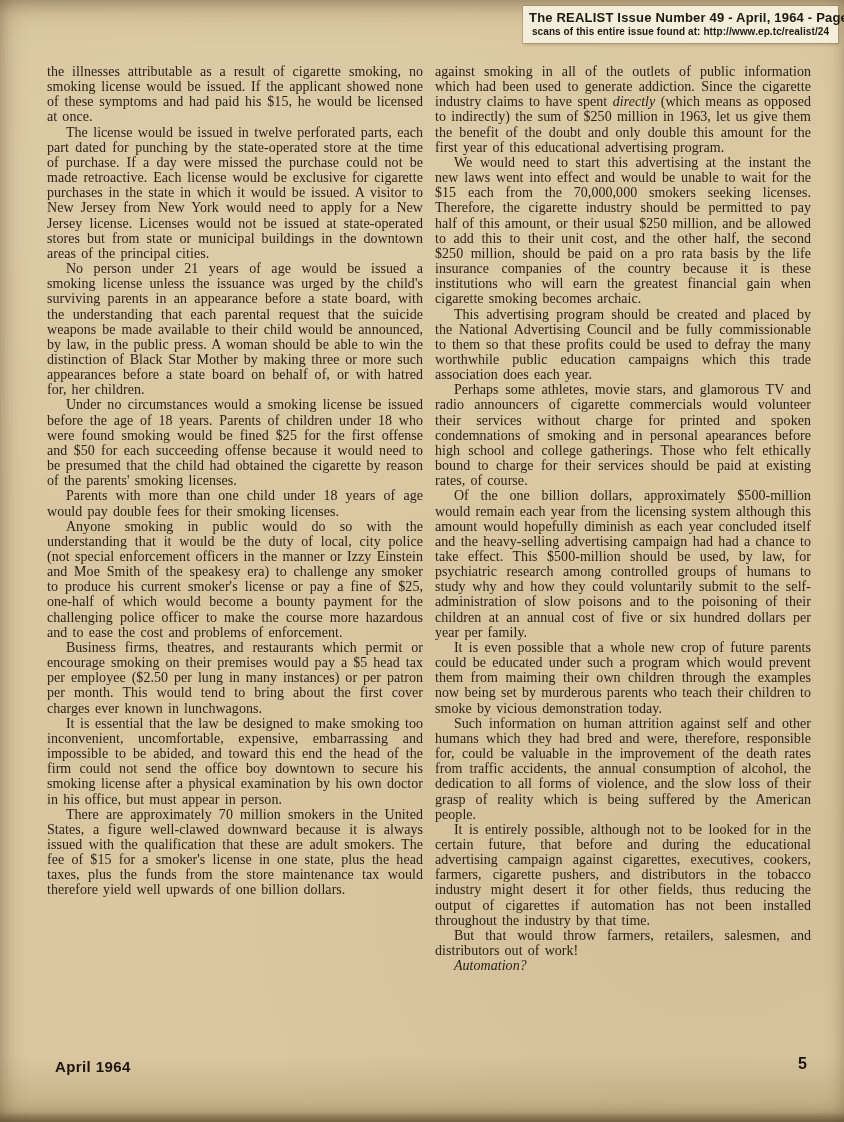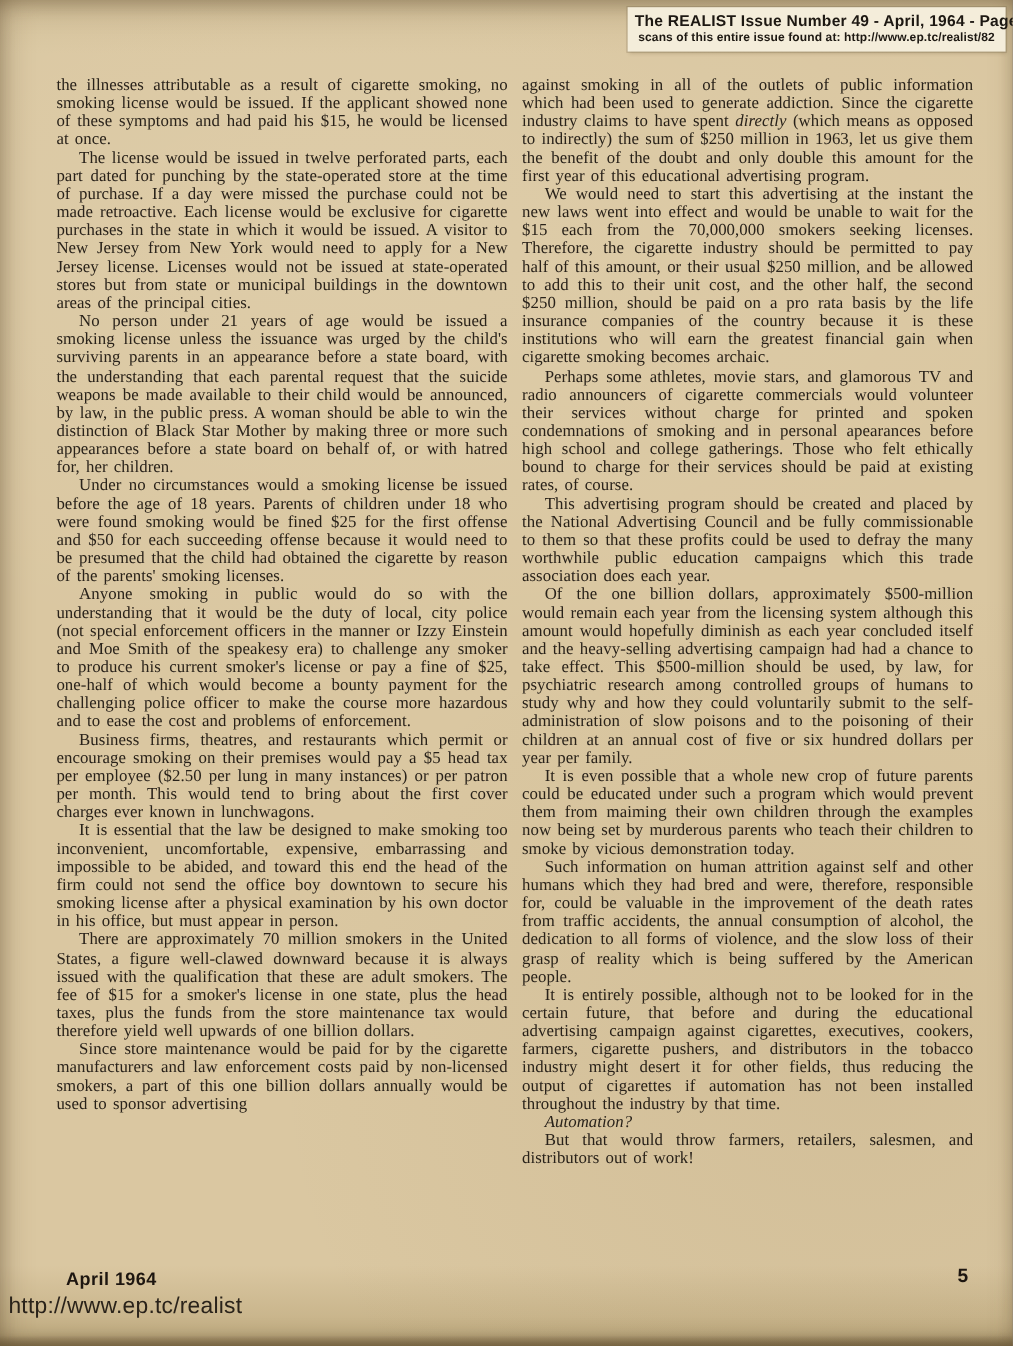--- a/index.html
+++ b/index.html
@@ -65,49 +65,48 @@
     background:linear-gradient(180deg, rgba(97,79,48,0), rgba(97,79,48,.5));
   }
 </style>
 </head>
 <body>
 
 <div class="page">
 
   <div class="header-box">
     <div class="l1">The REALIST Issue Number 49 - April, 1964 - Page 05</div>
-    <div class="l2">scans of this entire issue found at: http://www.ep.tc/realist/82</div>
+    <div class="l2">scans of this entire issue found at: http://www.ep.tc/realist/24</div>
   </div>
 
   <div class="text-columns">
     <div class="col">
         <p class="no-indent"><span>the illnesses attributable as a result of cigarette smoking, no smoking license would be issued. If the applicant showed none of these symptoms and had paid his $15, he would be licensed at once.</span></p>
         <p><span>The license would be issued in twelve perforated parts, each part dated for punching by the state-operated store at the time of purchase. If a day were missed the purchase could not be made retroactive. Each license would be exclusive for cigarette purchases in the state in which it would be issued. A visitor to New Jersey from New York would need to apply for a New Jersey license. Licenses would not be issued at state-operated stores but from state or municipal buildings in the downtown areas of the principal cities.</span></p>
         <p><span>No person under 21 years of age would be issued a smoking license unless the issuance was urged by the child's surviving parents in an appearance before a state board, with the understanding that each parental request that the suicide weapons be made available to their child would be announced, by law, in the public press. A woman should be able to win the distinction of Black Star Mother by making three or more such appearances before a state board on behalf of, or with hatred for, her children.</span></p>
         <p><span>Under no circumstances would a smoking license be issued before the age of 18 years. Parents of children under 18 who were found smoking would be fined $25 for the first offense and $50 for each succeeding offense because it would need to be presumed that the child had obtained the cigarette by reason of the parents' smoking licenses.</span></p>
+        <p><span>Parents with more than one child under 18 years of age would pay double fees for their smoking licenses.</span></p>
         <p><span>Anyone smoking in public would do so with the understanding that it would be the duty of local, city police (not special enforcement officers in the manner or Izzy Einstein and Moe Smith of the speakesy era) to challenge any smoker to produce his current smoker's license or pay a fine of $25, one-half of which would become a bounty payment for the challenging police officer to make the course more hazardous and to ease the cost and problems of enforcement.</span></p>
         <p><span>Business firms, theatres, and restaurants which permit or encourage smoking on their premises would pay a $5 head tax per employee ($2.50 per lung in many instances) or per patron per month. This would tend to bring about the first cover charges ever known in lunchwagons.</span></p>
         <p><span>It is essential that the law be designed to make smoking too inconvenient, uncomfortable, expensive, embarrassing and impossible to be abided, and toward this end the head of the firm could not send the office boy downtown to secure his smoking license after a physical examination by his own doctor in his office, but must appear in person.</span></p>
         <p><span>There are approximately 70 million smokers in the United States, a figure well-clawed downward because it is always issued with the qualification that these are adult smokers. The fee of $15 for a smoker's license in one state, plus the head taxes, plus the funds from the store maintenance tax would therefore yield well upwards of one billion dollars.</span></p>
-        <p><span>Since store maintenance would be paid for by the cigarette manufacturers and law enforcement costs paid by non-licensed smokers, a part of this one billion dollars annually would be used to sponsor advertising</span></p>
       </div>
     <div class="col">
         <p class="no-indent"><span>against smoking in all of the outlets of public information which had been used to generate addiction. Since the cigarette industry claims to have spent </span><em>directly</em><span> (which means as opposed to indirectly) the sum of $250 million in 1963, let us give them the benefit of the doubt and only double this amount for the first year of this educational advertising program.</span></p>
         <p><span>We would need to start this advertising at the instant the new laws went into effect and would be unable to wait for the $15 each from the 70,000,000 smokers seeking licenses. Therefore, the cigarette industry should be permitted to pay half of this amount, or their usual $250 million, and be allowed to add this to their unit cost, and the other half, the second $250 million, should be paid on a pro rata basis by the life insurance companies of the country because it is these institutions who will earn the greatest financial gain when cigarette smoking becomes archaic.</span></p>
+        <p><span>This advertising program should be created and placed by the National Advertising Council and be fully commissionable to them so that these profits could be used to defray the many worthwhile public education campaigns which this trade association does each year.</span></p>
         <p><span>Perhaps some athletes, movie stars, and glamorous TV and radio announcers of cigarette commercials would volunteer their services without charge for printed and spoken condemnations of smoking and in personal apearances before high school and college gatherings. Those who felt ethically bound to charge for their services should be paid at existing rates, of course.</span></p>
-        <p><span>This advertising program should be created and placed by the National Advertising Council and be fully commissionable to them so that these profits could be used to defray the many worthwhile public education campaigns which this trade association does each year.</span></p>
         <p><span>Of the one billion dollars, approximately $500-million would remain each year from the licensing system although this amount would hopefully diminish as each year concluded itself and the heavy-selling advertising campaign had had a chance to take effect. This $500-million should be used, by law, for psychiatric research among controlled groups of humans to study why and how they could voluntarily submit to the self-administration of slow poisons and to the poisoning of their children at an annual cost of five or six hundred dollars per year per family.</span></p>
         <p><span>It is even possible that a whole new crop of future parents could be educated under such a program which would prevent them from maiming their own children through the examples now being set by murderous parents who teach their children to smoke by vicious demonstration today.</span></p>
         <p><span>Such information on human attrition against self and other humans which they had bred and were, therefore, responsible for, could be valuable in the improvement of the death rates from traffic accidents, the annual consumption of alcohol, the dedication to all forms of violence, and the slow loss of their grasp of reality which is being suffered by the American people.</span></p>
         <p><span>It is entirely possible, although not to be looked for in the certain future, that before and during the educational advertising campaign against cigarettes, executives, cookers, farmers, cigarette pushers, and distributors in the tobacco industry might desert it for other fields, thus reducing the output of cigarettes if automation has not been installed throughout the industry by that time.</span></p>
+        <p><span>But that would throw farmers, retailers, salesmen, and distributors out of work!</span></p>
         <p><em>Automation?</em></p>
-        <p><span>But that would throw farmers, retailers, salesmen, and distributors out of work!</span></p>
       </div>
   </div>
 
   <div class="folio-date">April 1964</div>
   <div class="folio-page">5</div>
 
-  <div class="archive-url">http://www.ep.tc/realist</div>
   <div class="archive-name">THE REALIST ARCHIVE PROJECT</div>
 
   <div class="edge-strip"></div>
 </div>
 
 </body></html>

